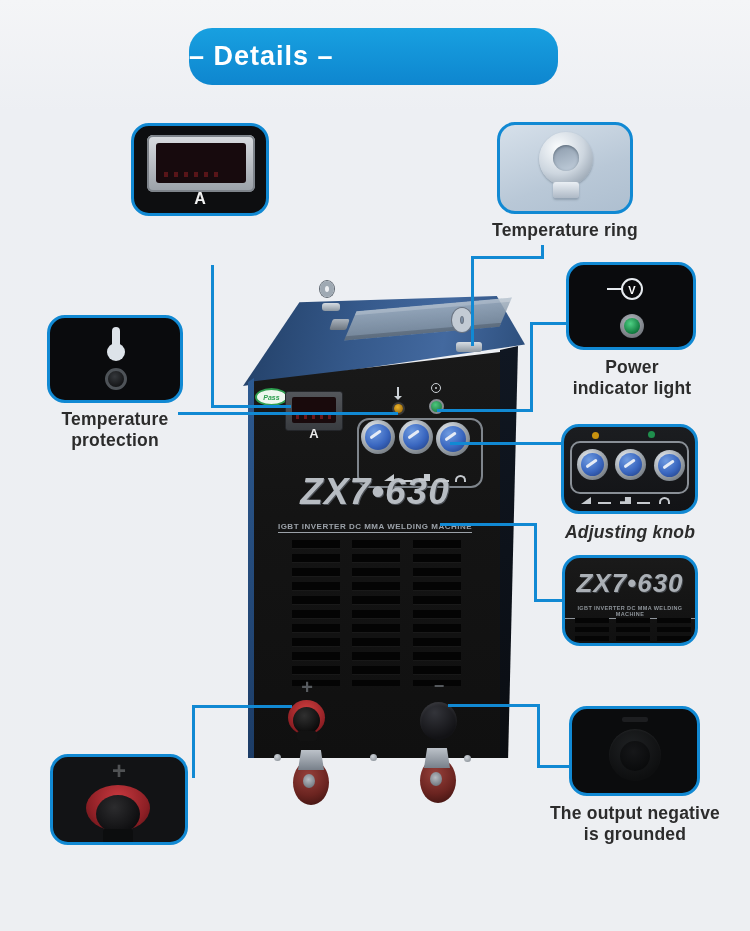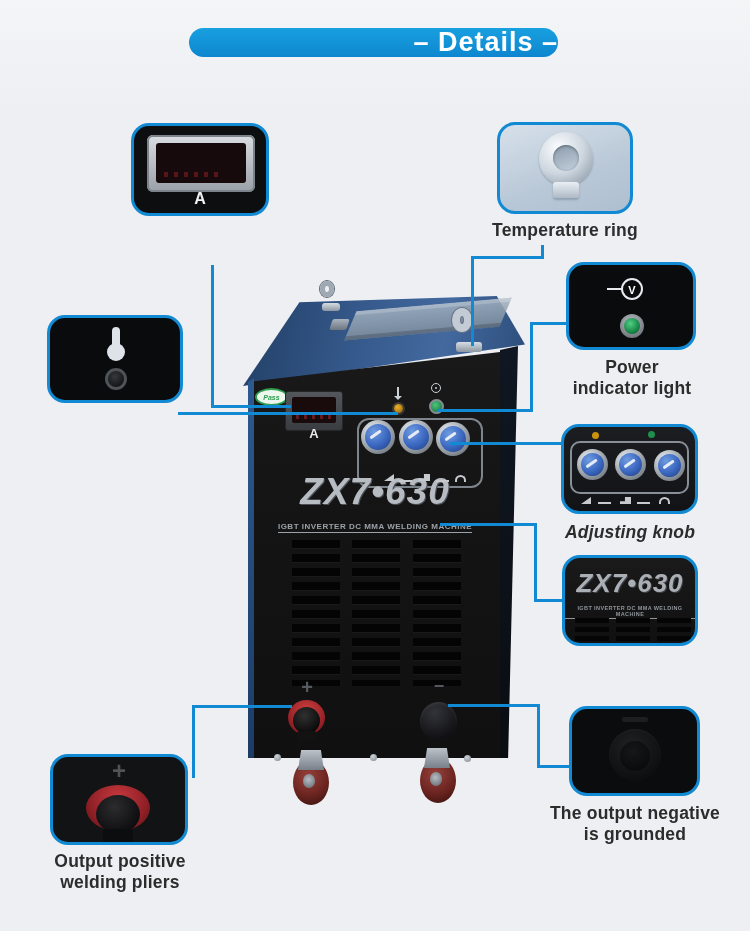--- a/index.html
+++ b/index.html
@@ -2,23 +2,23 @@
 <html><head>
 <meta charset="utf-8">
 <style>
   * { margin:0; padding:0; box-sizing:border-box; }
   html,body { background:#e4e7ec; }
   body { font-family:"Liberation Sans","DejaVu Sans",sans-serif; }
   .page { position:relative; width:750px; height:931px; margin:0 auto;
           background:linear-gradient(180deg,#f4f5f7 0%,#edeff3 12%,#edeff2 100%); overflow:hidden; }
 
   
-  .banner { position:absolute; left:189px; top:28px; width:369px; height:29px;
+  .banner { position:absolute; left:189px; top:28px; width:369px; height:57px;
             background:linear-gradient(180deg,#18a0e0,#0e86cf); border-radius:23px;
-            display:flex; align-items:center; justify-content:flex-end; }
+            display:flex; align-items:center; justify-content:flex-start; }
   .banner span { color:#ffffff; font-size:27px; font-weight:bold; letter-spacing:1px; }
 
   
   .co { position:absolute; border:3px solid #1189d3; border-radius:18px;
         background:#0d0e10; overflow:hidden; z-index:6; }
   .co-label { position:absolute; text-align:center; font-weight:bold; font-size:17.5px;
               line-height:1.2; color:#2c2c2c; white-space:pre-line; letter-spacing:0.2px; z-index:6; }
 
   
   .ln { position:absolute; background:#1189d3; z-index:5; }
@@ -276,19 +276,19 @@
     <div class="t-abs" style="left:33px; top:28px; width:64px; height:46px; border-radius:50%;
                 background:radial-gradient(circle at 50% 30%, #c8393f, #8d1f25 65%, #521013);"></div>
     <div class="t-abs" style="left:43px; top:38px; width:44px; height:38px; border-radius:50%;
                 background:radial-gradient(circle at 42% 32%, #2c2c2e, #0d0d0f 75%);"></div>
     <div class="t-abs" style="left:50px; top:72px; width:30px; height:14px; border-radius:3px; background:#0c0d0e;"></div>
   </div>
 
   <div class="co-label" style="left:484px; top:220px; width:162px;">Temperature ring</div>
   <div class="co-label" style="left:561px; top:357px; width:142px;">Power
 indicator light</div>
+  <div class="co-label" style="left:38px; top:409px; width:154px;">Temperature
+protection</div>
   <div class="co-label" style="left:558px; top:522px; width:144px;font-style:italic;">Adjusting knob</div>
   <div class="co-label" style="left:546px; top:803px; width:178px;">The output negative
 is grounded</div>
-  <div class="co-label" style="left:38px; top:851px; width:164px;">Output positive
-welding pliers</div>
 
 </div>
 
 </body></html>

